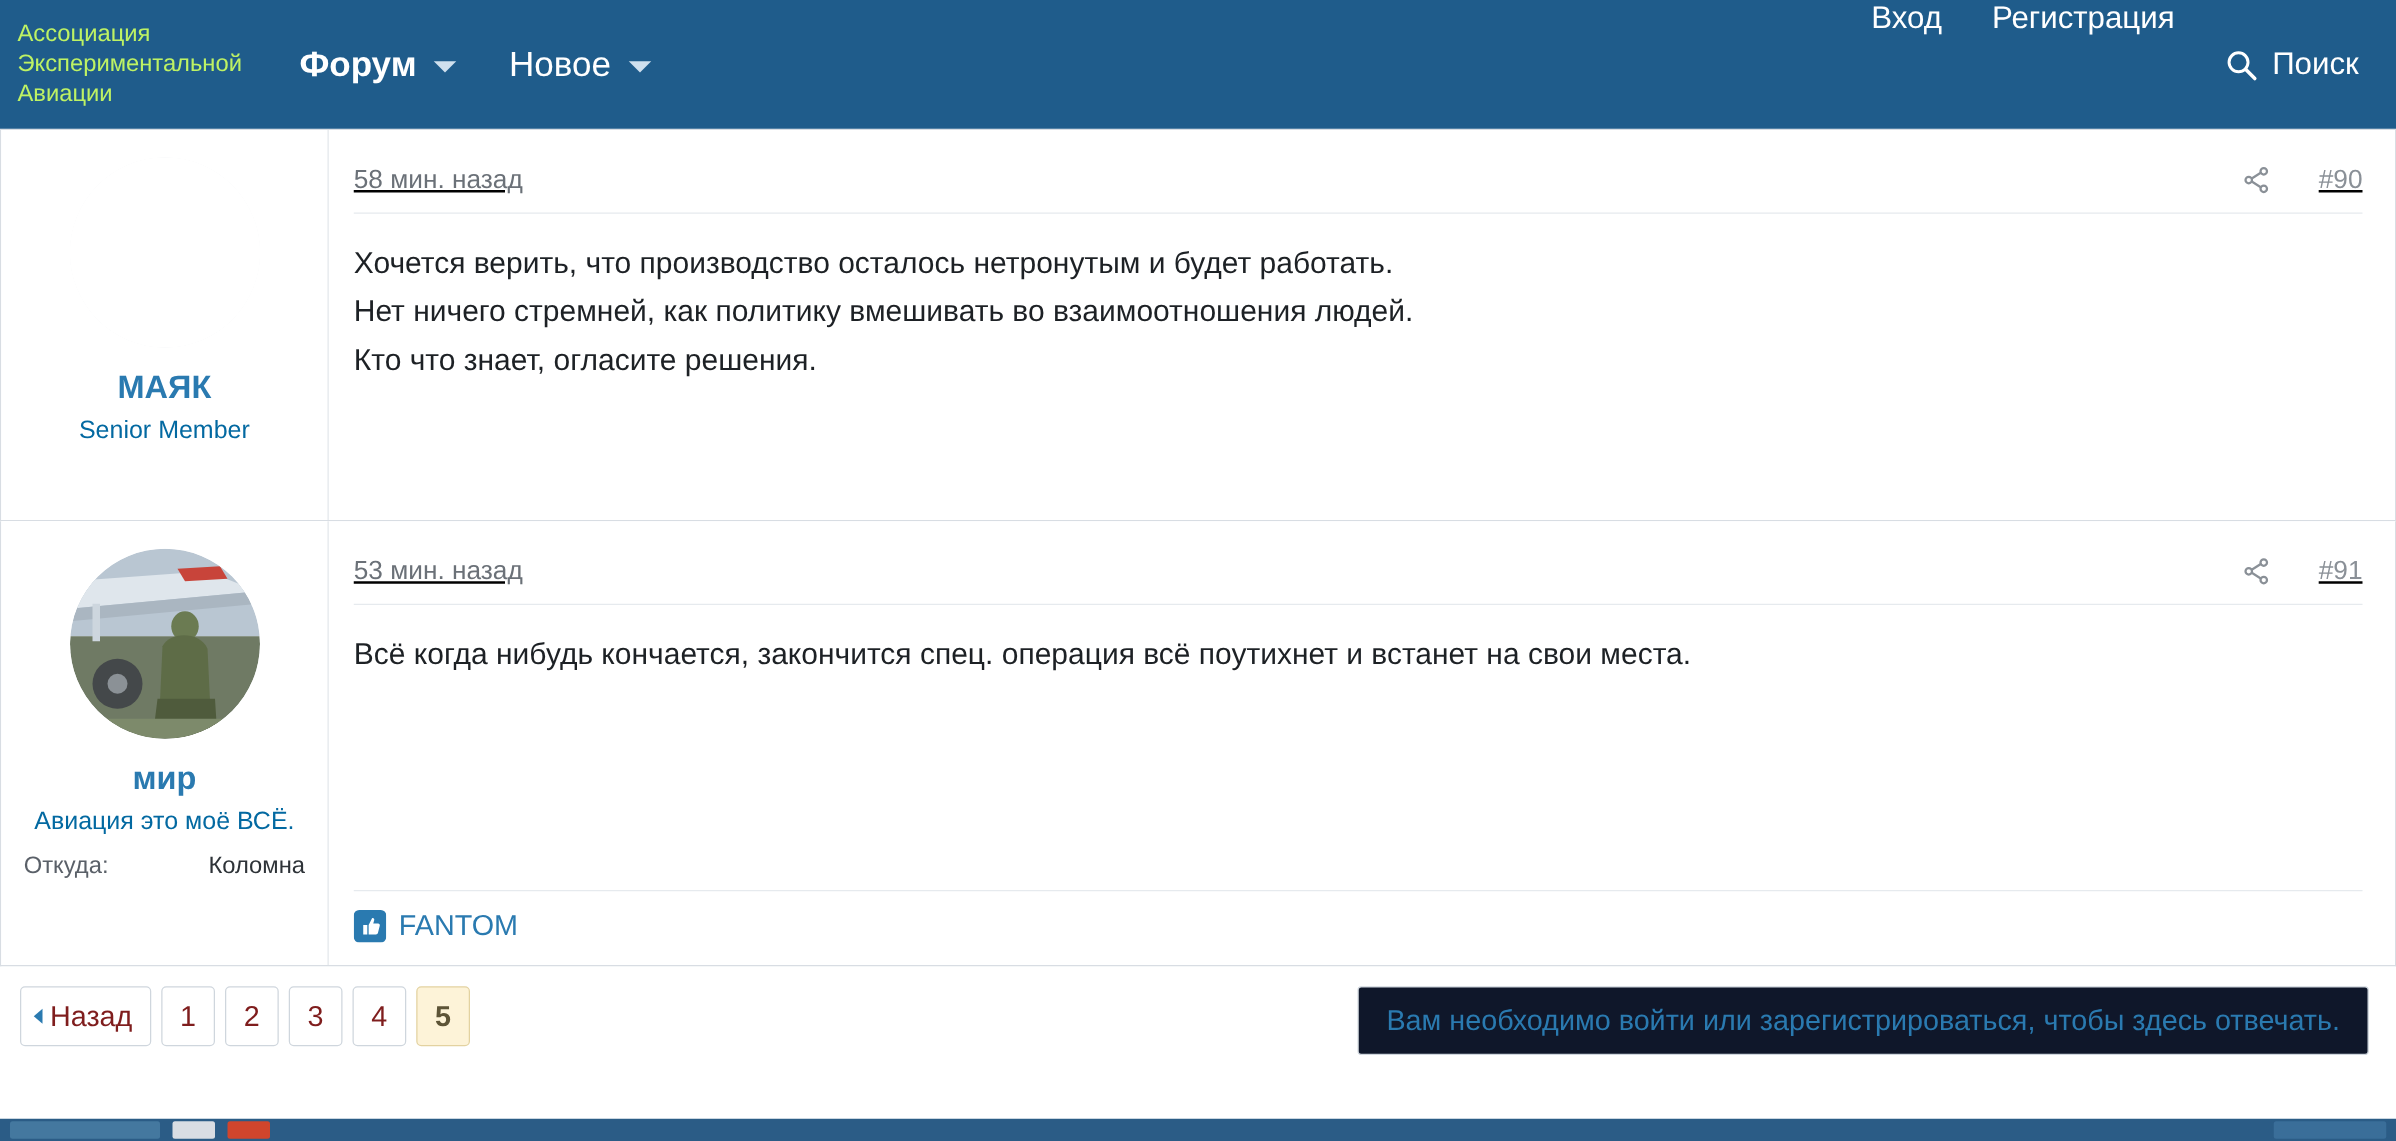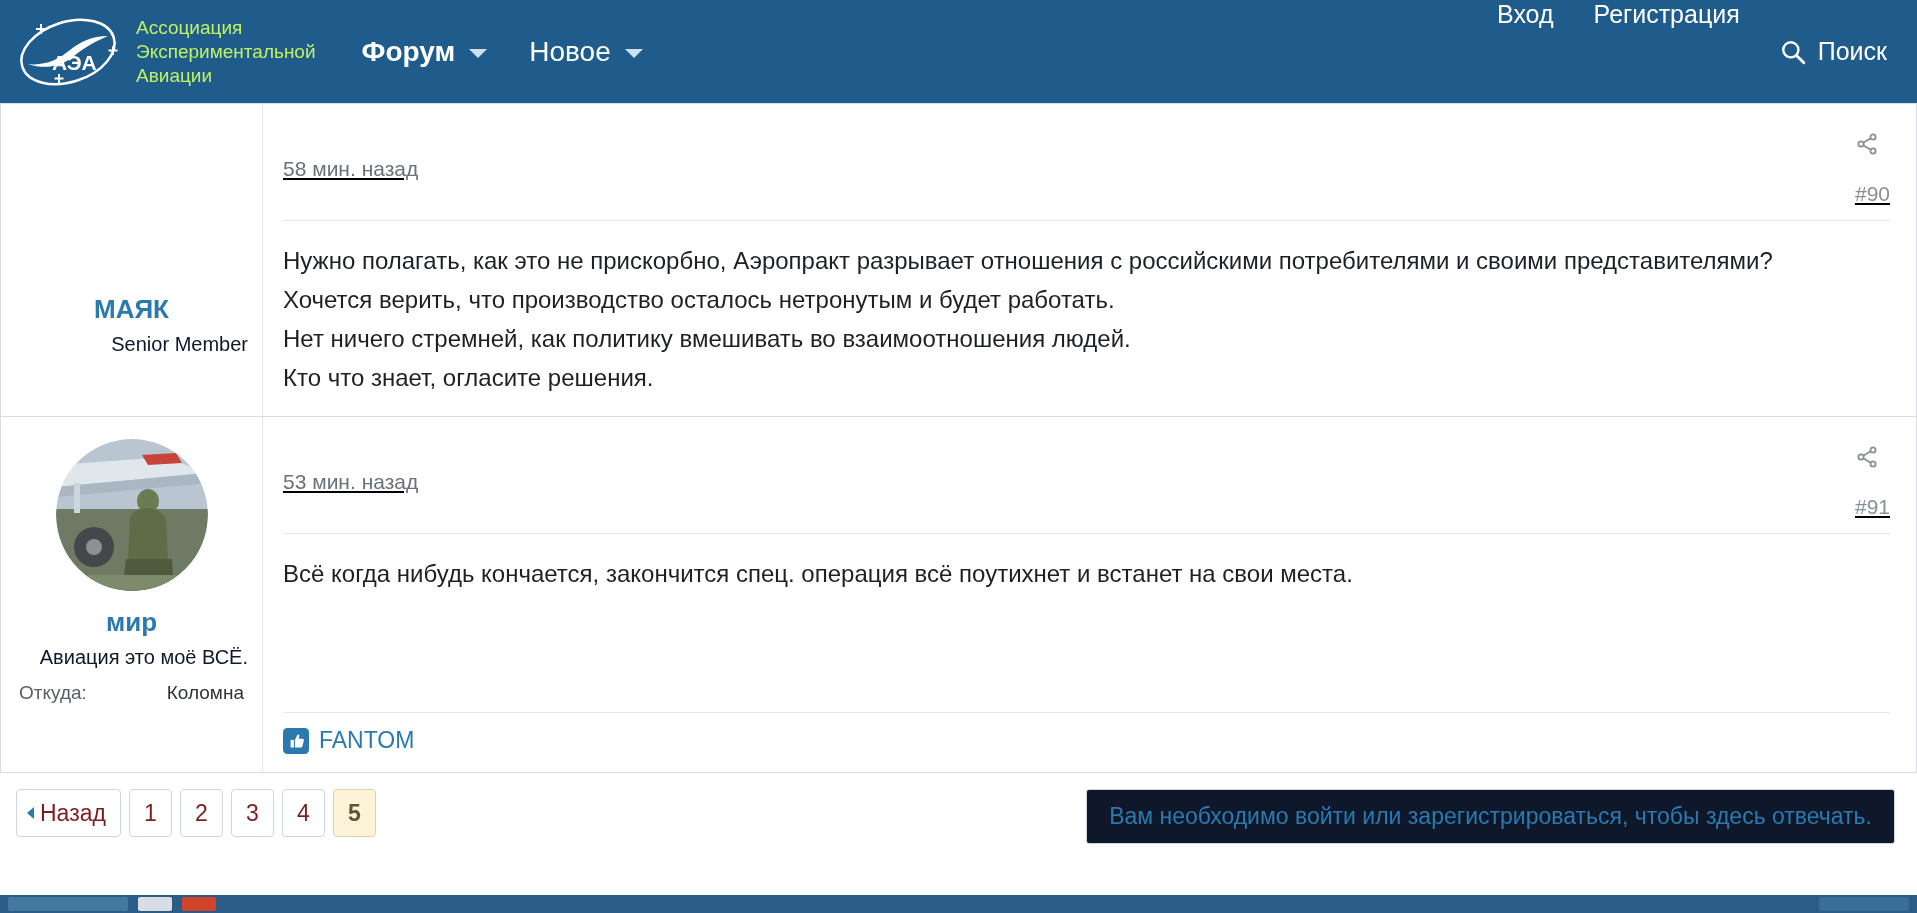--- a/index.html
+++ b/index.html
@@ -92,44 +92,43 @@
   }
   .username {
     margin-top: 16px;
     color: #2a7ab0;
     font-size: 26px;
     font-weight: bold;
     cursor: pointer;
   }
   .usertitle {
     margin-top: 6px;
-    color: #0f172a;
+    color: #0369a1;
     font-size: 20px;
     line-height: 26px;
-    text-align: right;
   }
   .userextra {
     margin-top: 12px;
     display: flex;
     justify-content: space-between;
     font-size: 19px;
     color: #5a6068;
     padding: 0 4px;
   }
   .userextra .val { color: #2e3338; }
 
   .post-body { flex: 1; padding: 0 26px 0 20px; position: relative; display: flex; flex-direction: column; }
   .post-head {
     display: flex; align-items: center; justify-content: space-between;
     padding: 28px 0 14px 0;
     border-bottom: 1px solid #e6eaee;
     text-decoration: underline;
   }
   .post-date { color: #6b7178; font-size: 21px; }
-  .post-meta { display: flex; align-items: flex-start; gap: 26px; color: #8a9097; font-size: 21px; flex-direction: column; }
+  .post-meta { display: flex; align-items: center; gap: 38px; color: #8a9097; font-size: 21px; }
   .share-ico { width: 24px; height: 24px; cursor: pointer; }
   .post-num { color: #8a9097; font-size: 21px; cursor: pointer; }
   .post-text {
     padding: 20px 0 10px 0;
     font-size: 24px;
     line-height: 39px;
     color: #1d2125;
   }
   .post-text .line { display: block; }
   .post-footer {
@@ -198,35 +197,20 @@
   
   .lighthouse-bg { position:absolute; inset:0; background:#ffffff; }
 </style>
 </head>
 <body>
 
 <div class="page">
 
   <div class="header">
     <div class="brand">
-      <div class="logo-badge">
-        <svg width="108" height="72" viewBox="0 0 108 72">
-          <ellipse cx="54" cy="36" rx="48" ry="30" fill="none" stroke="#ffffff" stroke-width="2.5" transform="rotate(-18 54 36)"></ellipse>
-          <path d="M14 48 C30 50 44 44 56 34 C66 26 78 20 94 20 C80 26 70 32 60 40 C48 50 32 54 14 48 Z" fill="#ffffff"></path>
-          <text x="38" y="54" fill="#ffffff" font-size="21" font-weight="bold" font-family="Liberation Sans, sans-serif">АЭА</text>
-          <g fill="#ffffff">
-            <rect x="26" y="8" width="2" height="10"></rect>
-              <rect x="22" y="12" width="10" height="2"></rect>
-            <rect x="98" y="30" width="2" height="9"></rect>
-              <rect x="94.5" y="33.5" width="9" height="2"></rect>
-            <rect x="44" y="58" width="2" height="9"></rect>
-              <rect x="40.5" y="61.5" width="9" height="2"></rect>
-          </g>
-        </svg>
-      </div>
       <div class="brand-text">Ассоциация
 Экспериментальной
 Авиации</div>
     </div>
 
     <div class="mainnav">
       <div class="navitem bold">
         <span>Форум</span>
         <span class="caret"></span>
       </div>
@@ -288,21 +272,20 @@
               <circle cx="18" cy="5" r="2.6" fill="none" stroke="#8a9097" stroke-width="1.8"></circle>
               <circle cx="6" cy="12" r="2.6" fill="none" stroke="#8a9097" stroke-width="1.8"></circle>
               <circle cx="18" cy="19" r="2.6" fill="none" stroke="#8a9097" stroke-width="1.8"></circle>
               <line x1="8.4" y1="10.8" x2="15.6" y2="6.2" stroke="#8a9097" stroke-width="1.8"></line>
               <line x1="8.4" y1="13.2" x2="15.6" y2="17.8" stroke="#8a9097" stroke-width="1.8"></line>
             </svg>
             <span class="post-num">#90</span>
           </div>
         </div>
         <div class="post-text">
-          <span class="line">Нужно полагать, как это не прискорбно, Аэропракт разрывает отношения с российскими потребителями и своими представителями?</span>
           <span class="line">Хочется верить, что производство осталось нетронутым и будет работать.</span>
           <span class="line">Нет ничего стремней, как политику вмешивать во взаимоотношения людей.</span>
           <span class="line">Кто что знает, огласите решения.</span>
         </div>
       </div>
     </div>
 
     <div class="post" style="height:356px;">
       <div class="post-user">
         <div class="avatar-wrap">

